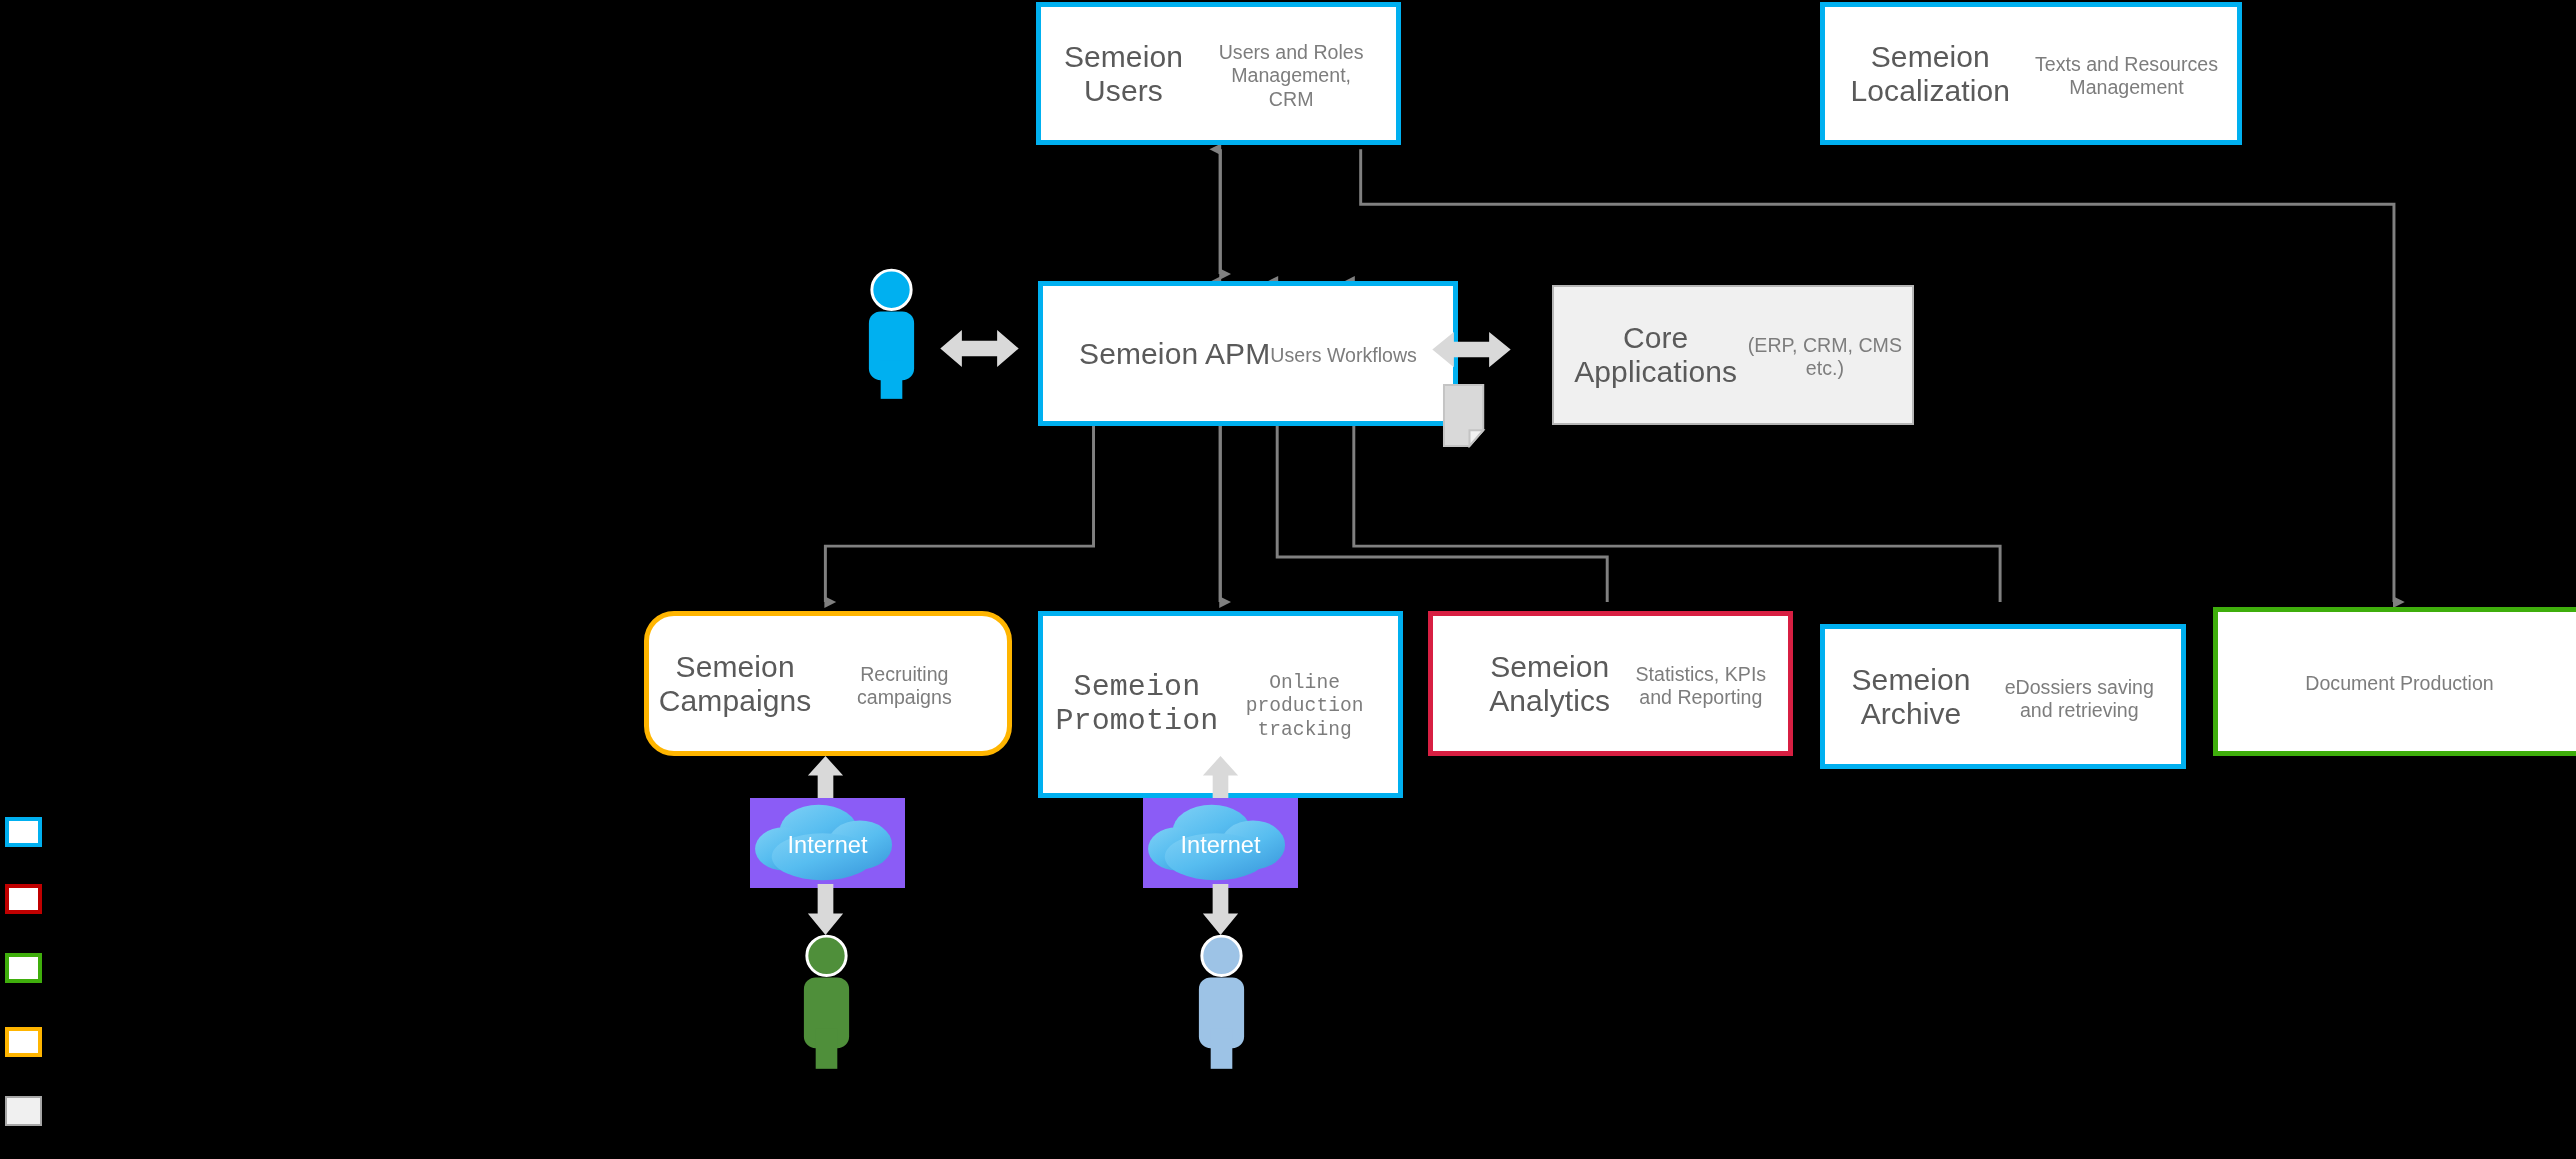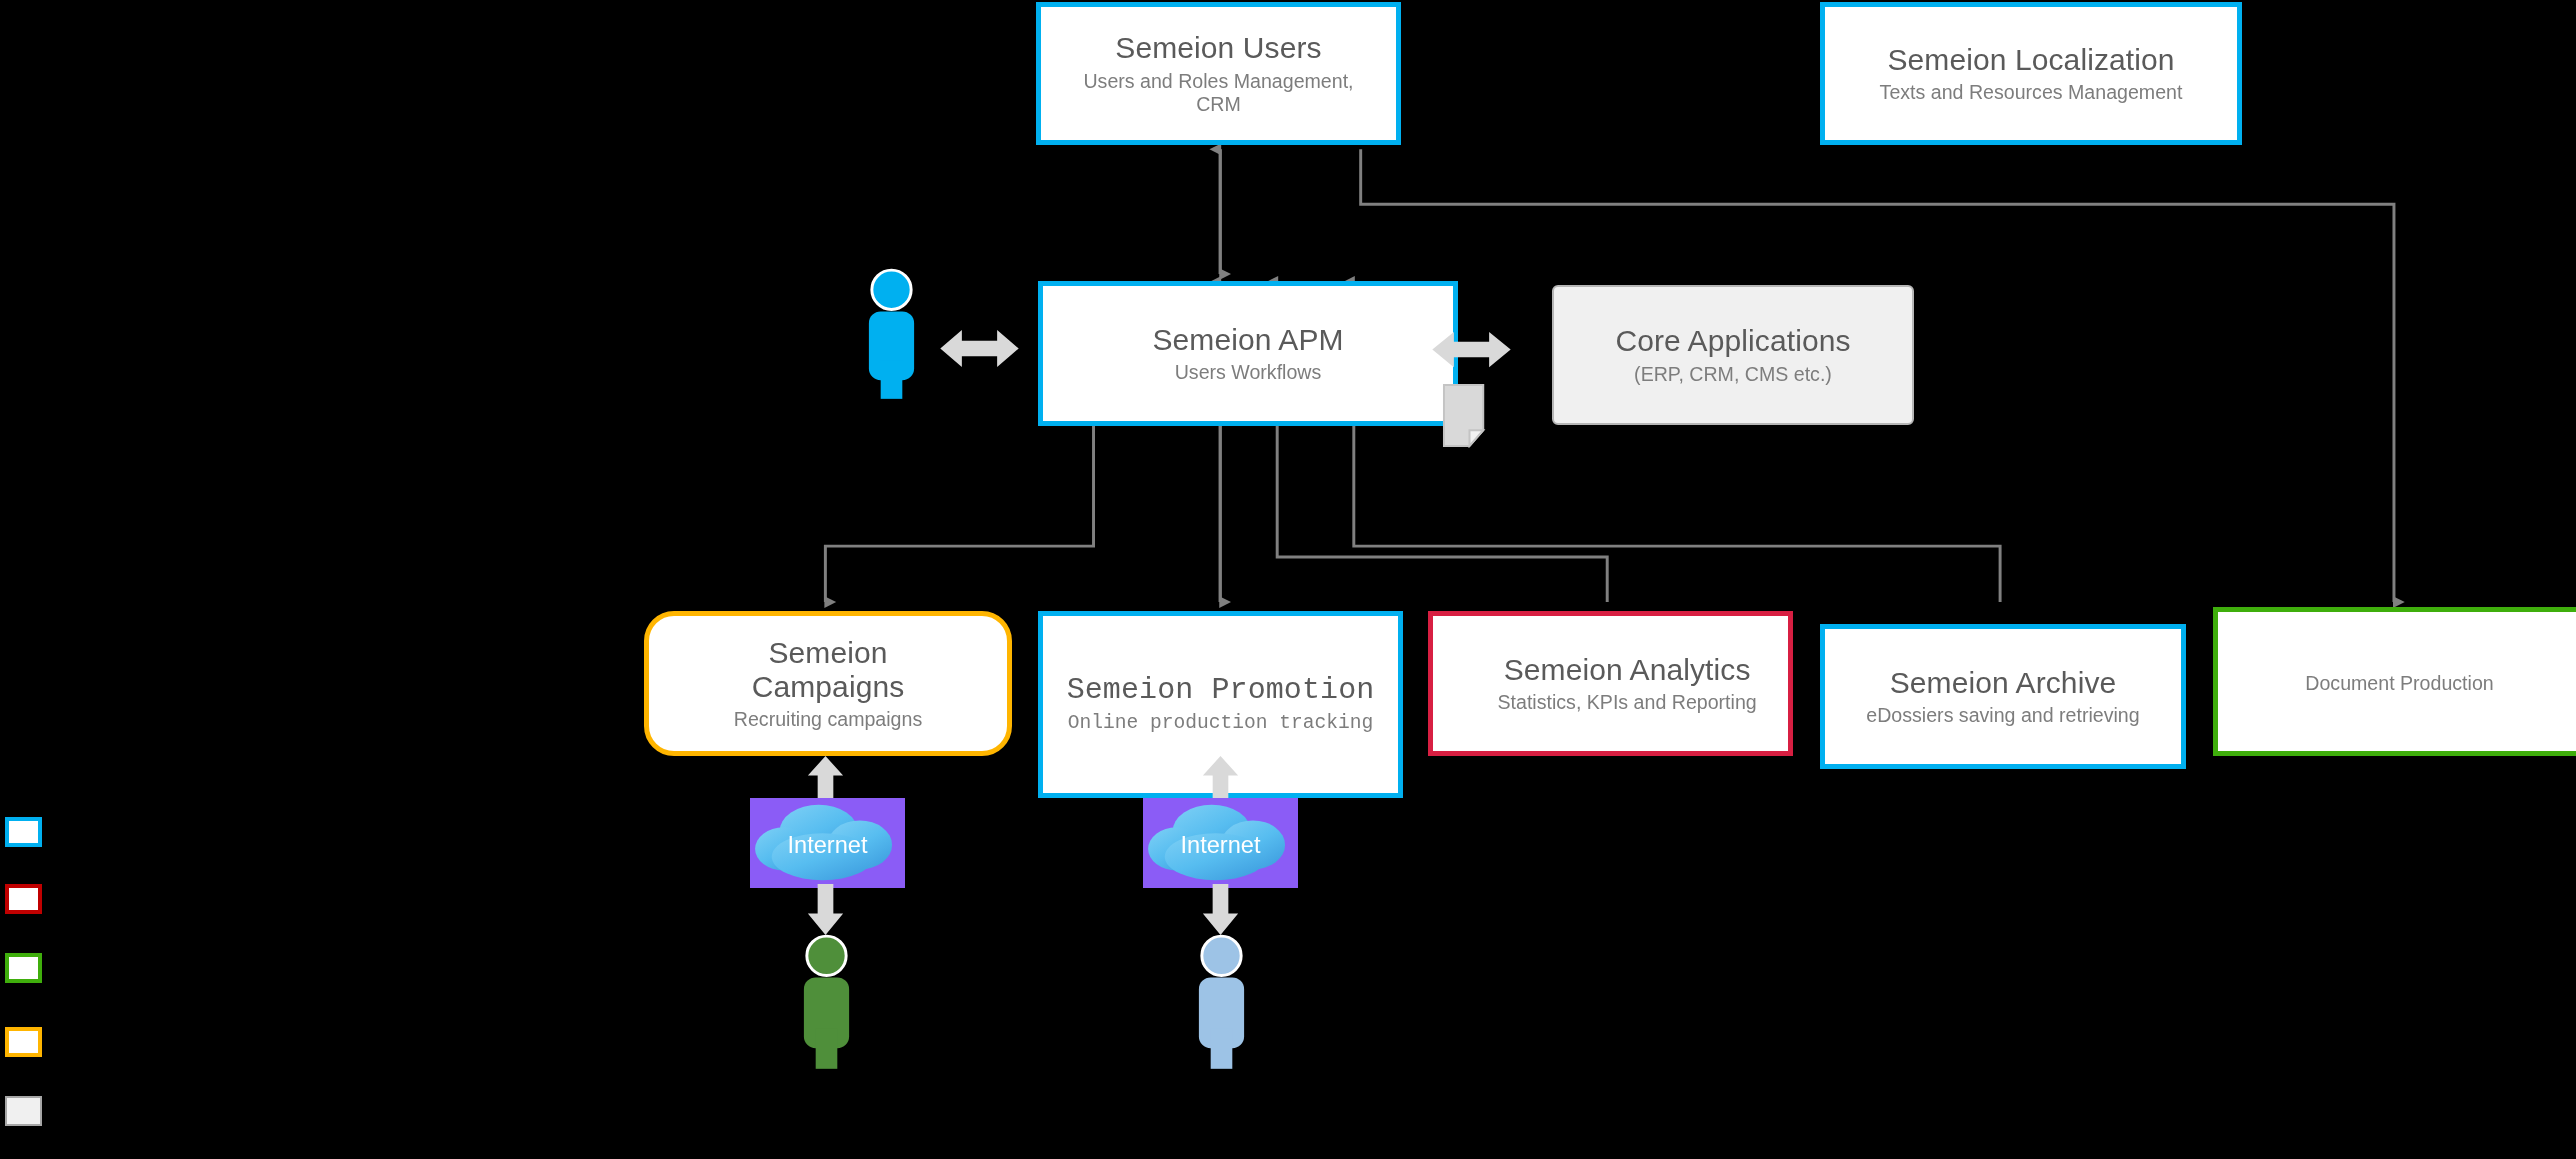--- a/index.html
+++ b/index.html
@@ -5,21 +5,21 @@
   html,body{margin:0;padding:0;background:#000;}
   body{
     width:2576px;height:1159px;position:relative;overflow:hidden;
     font-family:"Liberation Sans","DejaVu Sans",sans-serif;
   }
   #stage{position:absolute;left:0;top:0;width:2576px;height:1159px;}
 
   
   .node{
     position:absolute;box-sizing:border-box;background:#ffffff;
-    display:flex;flex-direction:column;align-items:center;justify-content:center;
+    display:flex;flex-direction:row;align-items:center;justify-content:center;
     text-align:center;padding:3.9px 9.8px;line-height:1.12;
   }
   .node .title{
     color:#5a5a5a;font-size:30px;font-weight:400;letter-spacing:0.1px;
     white-space:pre-line;
   }
   .node .sub{
     color:#7d7d7d;font-size:19.6px;font-weight:400;margin-top:4.9px;
     white-space:pre-line;line-height:1.18;
   }
@@ -93,21 +93,21 @@
   <div class="node b-cyan" style="left:1820px;top:2px;width:422px;height:143px;">
     <div class="title">Semeion Localization</div>
     <div class="sub">Texts and Resources Management</div>
   </div>
 
   <div class="node b-cyan" style="left:1038px;top:281px;width:420px;height:145px;">
     <div class="title">Semeion APM</div>
     <div class="sub">Users Workflows</div>
   </div>
 
-  <div class="node b-gray" style="left:1552px;top:285px;width:362px;height:140px;border-radius:6px;">
+  <div class="node b-gray" style="left:1552px;top:285px;width:362px;height:140px;">
     <div class="title">Core Applications</div>
     <div class="sub">(ERP, CRM, CMS etc.)</div>
   </div>
 
   <div class="iconbox" style="left:863px;top:267px;width:57px;height:132px;">
     <svg viewBox="0 0 58 134" width="57" height="132">
       <circle cx="29" cy="23" r="20" fill="#00b0f0" stroke="#ffffff" stroke-width="3"></circle>
       <rect x="6" y="45" width="46" height="70" rx="12" fill="#00b0f0"></rect>
       <rect x="18" y="95" width="22" height="39" fill="#00b0f0"></rect>
     </svg>

